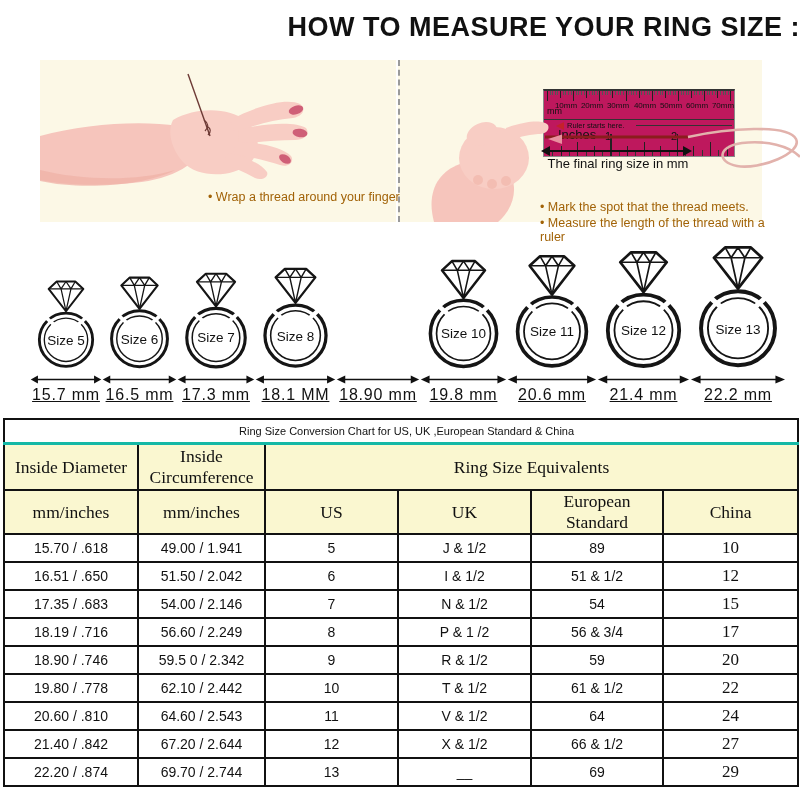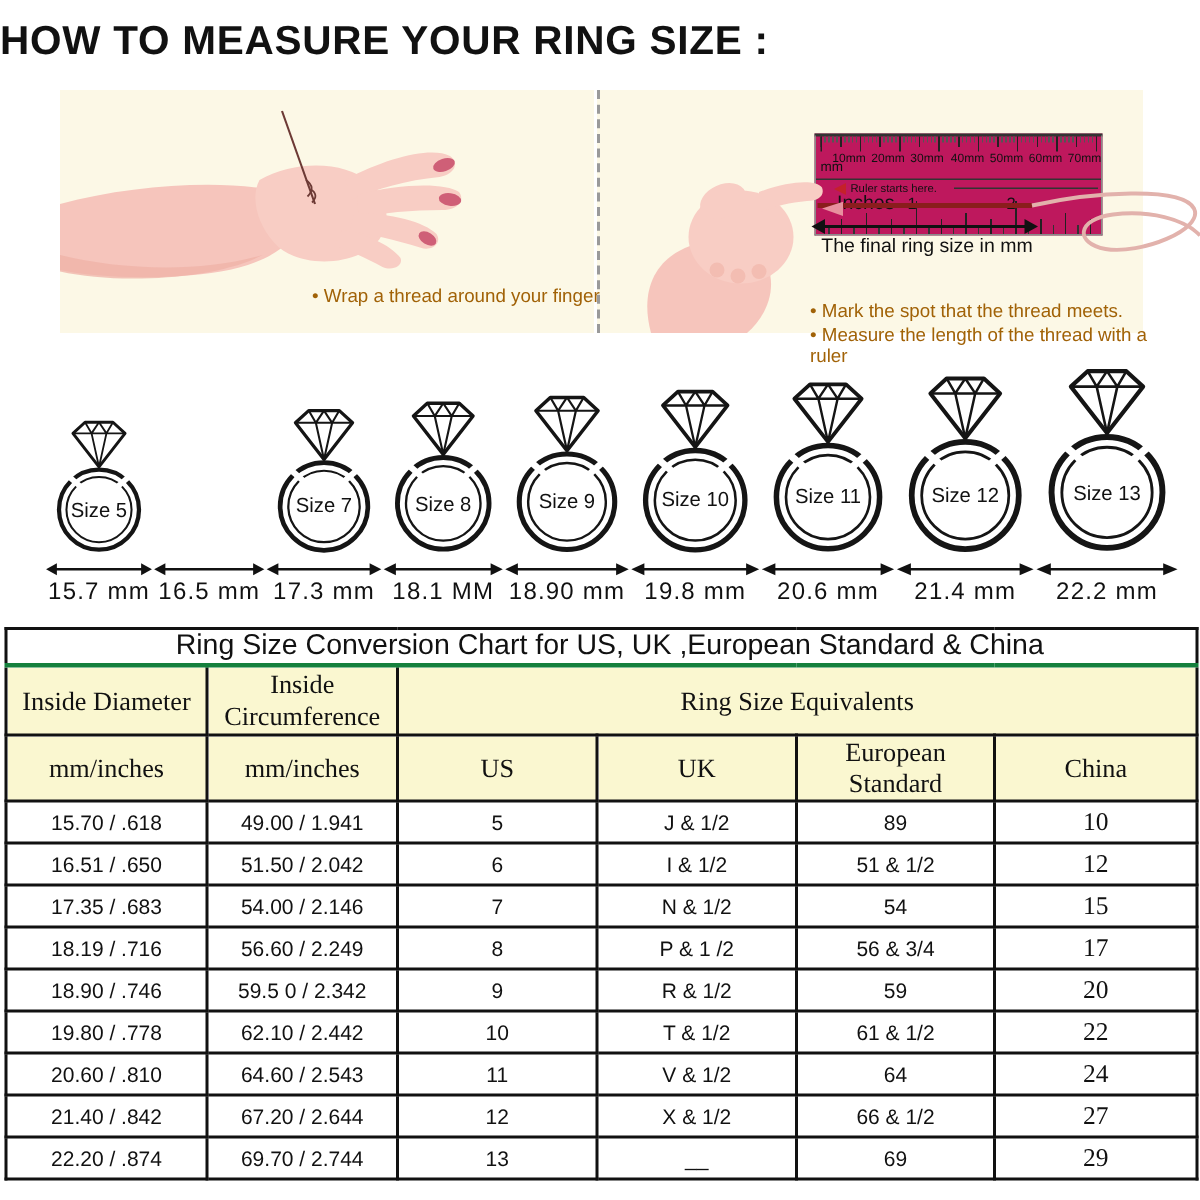--- a/index.html
+++ b/index.html
@@ -1,20 +1,20 @@
 <!DOCTYPE html>
 <html><head>
 <meta charset="utf-8">
 <style>
   html,body{margin:0;padding:0;}
   body{width:800px;height:800px;position:relative;background:#fff;overflow:hidden;
        font-family:"Liberation Sans",sans-serif;color:#111;}
 
   
-  .page-title{position:absolute;top:12px;left:0;width:800px;text-align:left;
+  .page-title{position:absolute;top:12px;left:0;width:800px;text-align:right;
     font-size:27px;font-weight:bold;letter-spacing:.5px;}
 
   
   .strip{position:absolute;top:60px;left:0;width:800px;height:164px;}
   .panel{position:absolute;top:0;height:162px;background:#fcf8e6;}
   .panel.left{left:40px;width:356px;}
   .panel.right{left:398px;width:364px;border-left:2px dashed #9a9a9a;box-sizing:border-box;}
   .gfx{position:absolute;top:0;overflow:visible;}
   .gfx.left{left:40px;width:356px;height:162px;}
   .gfx.right{left:398px;width:402px;height:162px;}
@@ -57,33 +57,33 @@
 
   .size-arrow{position:absolute;left:543px;top:90px;width:147px;height:2px;background:#111;}
   .size-arrow::before{content:"";position:absolute;left:-2px;top:-4px;width:0;height:0;
     border-top:5px solid transparent;border-bottom:5px solid transparent;border-right:9px solid #111;}
   .size-arrow::after{content:"";position:absolute;right:-2px;top:-4px;width:0;height:0;
     border-top:5px solid transparent;border-bottom:5px solid transparent;border-left:9px solid #111;}
   .final-label{position:absolute;left:538px;top:96px;width:160px;text-align:center;font-size:13px;}
 
   
   .rings{position:absolute;top:240px;left:0;width:800px;height:164px;display:flex;
-    align-items:flex-end;justify-content:space-between;padding:0 16px 0 30px;box-sizing:border-box;}
+    align-items:flex-end;justify-content:space-between;padding:0 16px 0 30px;box-sizing:border-box;text-decoration:underline;}
   .ring-cell{display:flex;flex-direction:column;align-items:center;}
   .ring-gfx{position:relative;width:var(--d);height:calc(var(--d)*1.46);}
   .ring-gfx svg{width:100%;height:100%;display:block;}
   .ring-label{position:absolute;left:-10px;right:-10px;top:67%;transform:translateY(-50%);
     text-align:center;font-size:13.5px;white-space:nowrap;}
   .ring-arrow{width:calc(var(--d) + 10px);height:11px;margin-top:4px;}
   .ring-mm{font-size:16px;letter-spacing:.8px;margin-top:1px;white-space:nowrap;}
 
   
   .conv{position:absolute;left:3px;top:418px;width:794px;border-collapse:collapse;table-layout:fixed;}
   .conv td{border:2px solid #111;text-align:center;vertical-align:middle;padding:0;overflow:hidden;}
-  .t-title td{border-bottom:3px solid #15803d;font-size:19px;height:22px;background:#fff;padding-left:11px;}
+  .t-title td{border-bottom:3px solid #14b8a6;font-size:11px;height:22px;background:#fff;padding-left:11px;}
   .t-h1 td{height:44px;background:#faf7d0;font-family:"Liberation Serif",serif;font-size:17.5px;}
   .t-h2 td{height:40px;background:#faf7d0;font-family:"Liberation Serif",serif;font-size:17.5px;}
   .t-data td{height:26px;background:#fff;font-size:14px;}
   .t-data td.cn{font-family:"Liberation Serif",serif;font-size:17px;}
 </style>
 </head>
 <body>
 
 <svg width="0" height="0" style="position:absolute" aria-hidden="true">
   <defs>
@@ -178,20 +178,26 @@
           <use href="#ring-sym"></use>
         </svg>
       <div class="ring-label">Size 5</div>
       </div>
     <svg class="ring-arrow" viewBox="0 0 100 11" preserveAspectRatio="none">
         <use href="#arrow-sym"></use>
       </svg>
     <div class="ring-mm">15.7 mm</div>
   </div>
   <div class="ring-cell" style="--d:65px">
+    <div class="ring-gfx">
+        <svg viewBox="0 0 100 146">
+          <use href="#ring-sym"></use>
+        </svg>
+      <div class="ring-label">Size 6</div>
+      </div>
     <svg class="ring-arrow" viewBox="0 0 100 11" preserveAspectRatio="none">
         <use href="#arrow-sym"></use>
       </svg>
     <div class="ring-mm">16.5 mm</div>
   </div>
   <div class="ring-cell" style="--d:68px">
     <div class="ring-gfx">
         <svg viewBox="0 0 100 146">
           <use href="#ring-sym"></use>
         </svg>
@@ -208,26 +214,20 @@
           <use href="#ring-sym"></use>
         </svg>
       <div class="ring-label">Size 8</div>
       </div>
     <svg class="ring-arrow" viewBox="0 0 100 11" preserveAspectRatio="none">
         <use href="#arrow-sym"></use>
       </svg>
     <div class="ring-mm">18.1 MM</div>
   </div>
   <div class="ring-cell" style="--d:74px">
-    <div class="ring-gfx">
-        <svg viewBox="0 0 100 146">
-          <use href="#ring-sym"></use>
-        </svg>
-      <div class="ring-label">Size 9</div>
-      </div>
     <svg class="ring-arrow" viewBox="0 0 100 11" preserveAspectRatio="none">
         <use href="#arrow-sym"></use>
       </svg>
     <div class="ring-mm">18.90 mm</div>
   </div>
   <div class="ring-cell" style="--d:77px">
     <div class="ring-gfx">
         <svg viewBox="0 0 100 146">
           <use href="#ring-sym"></use>
         </svg>

